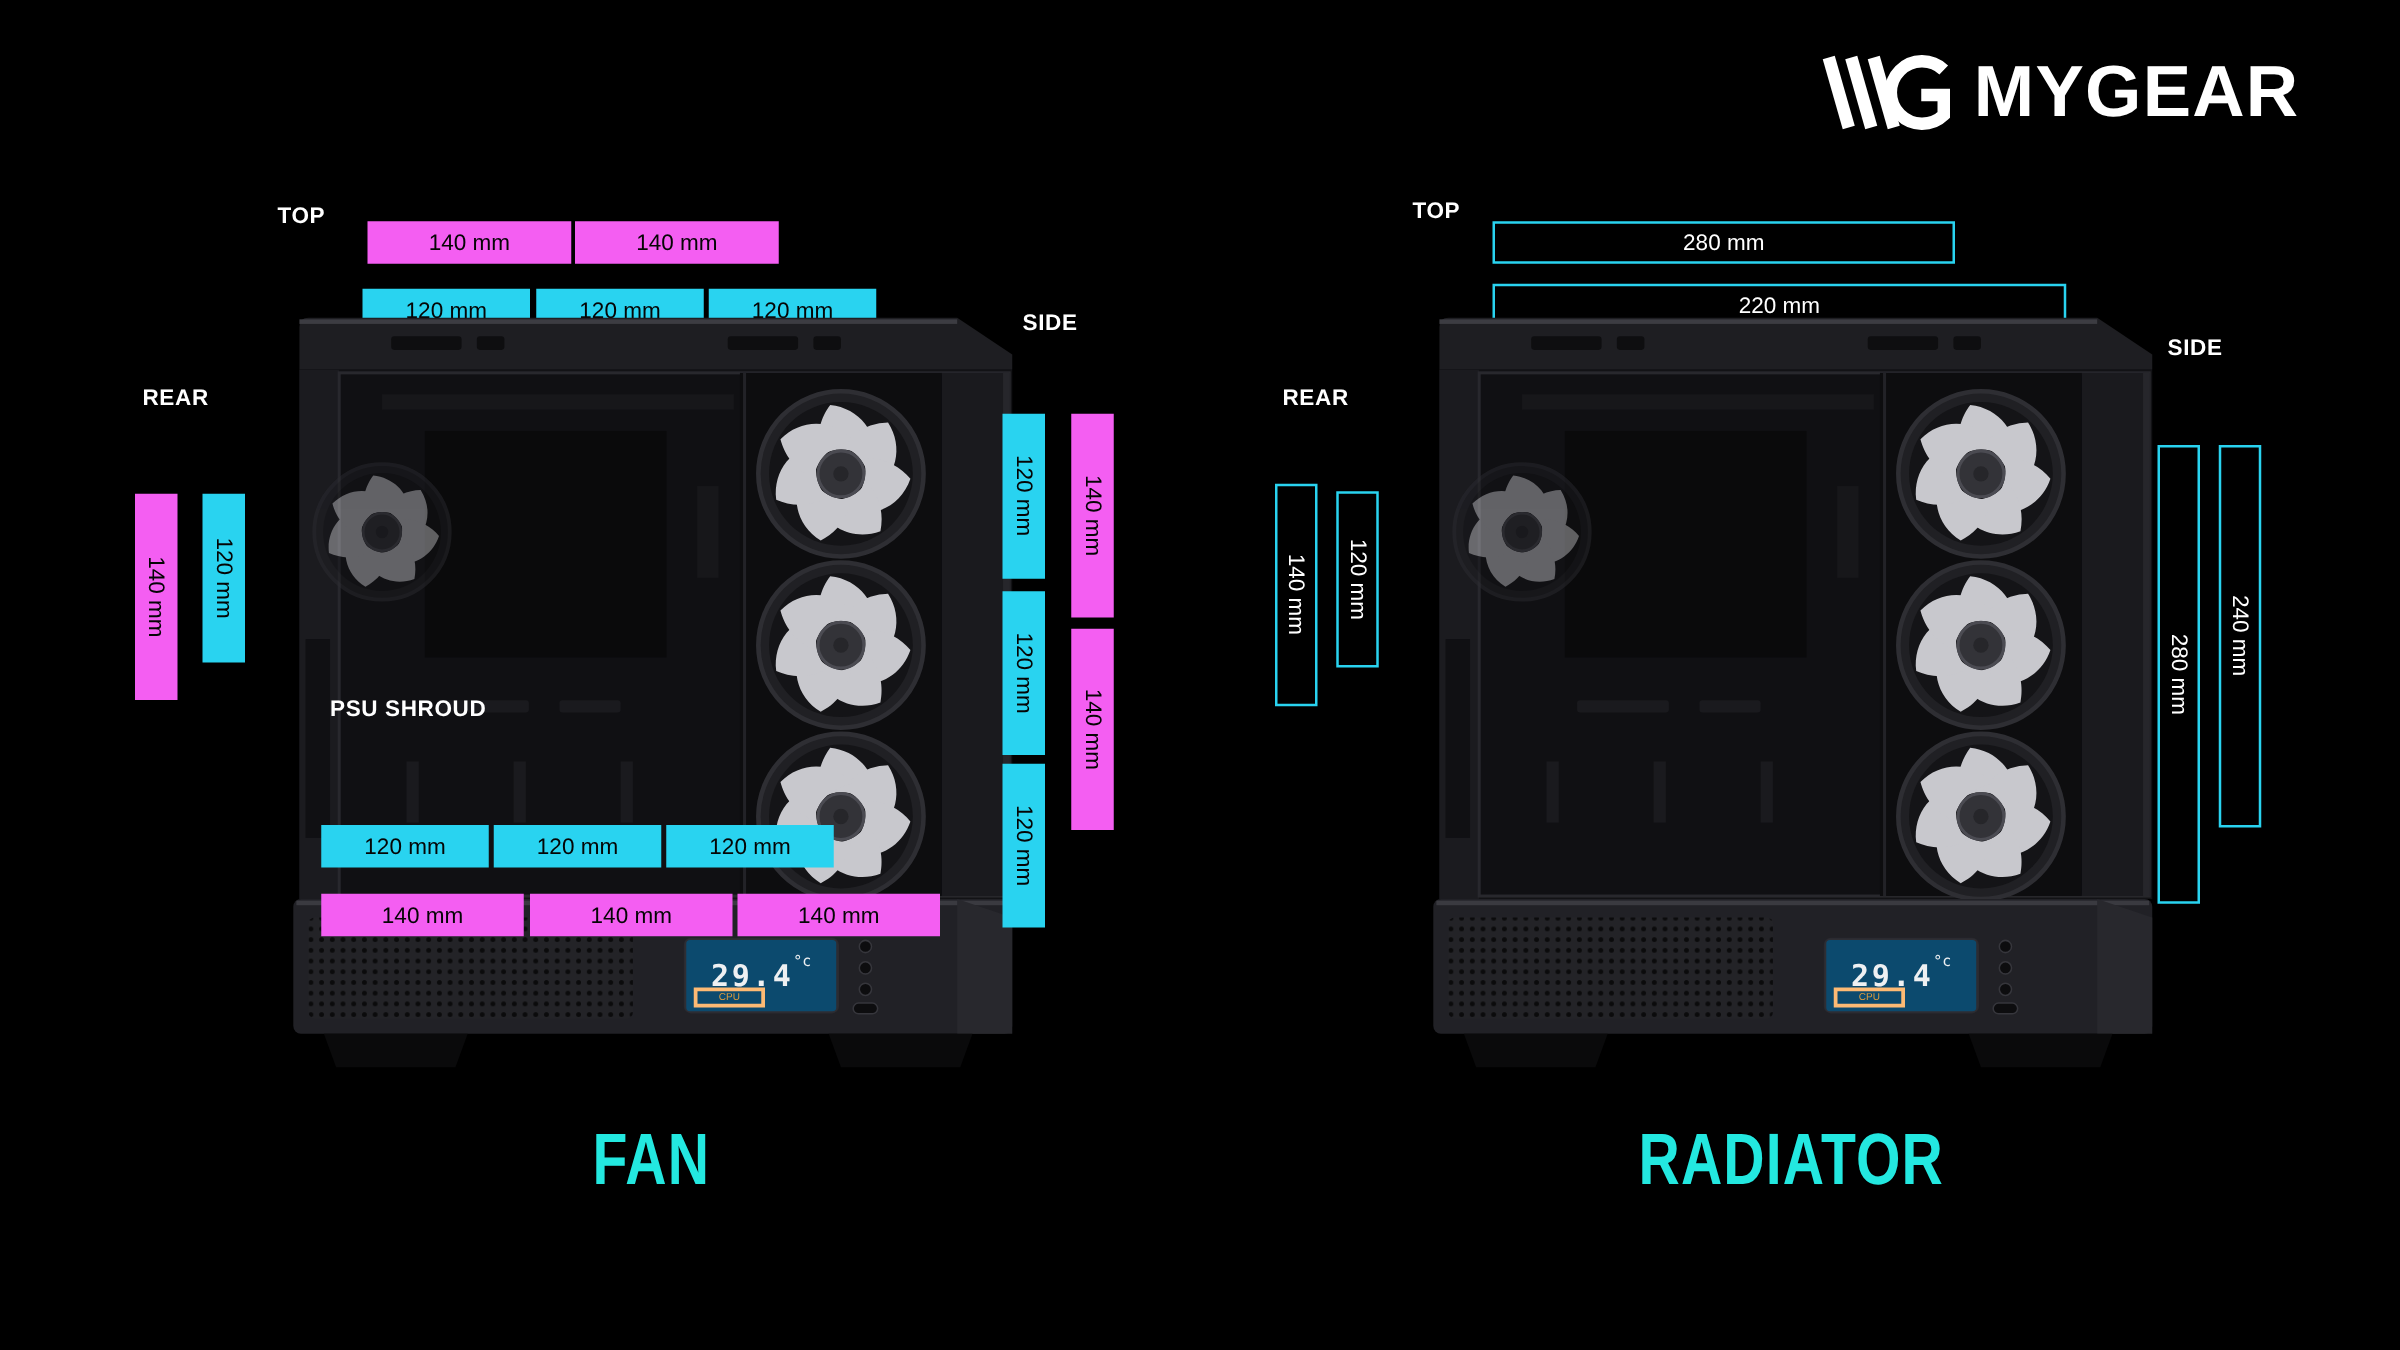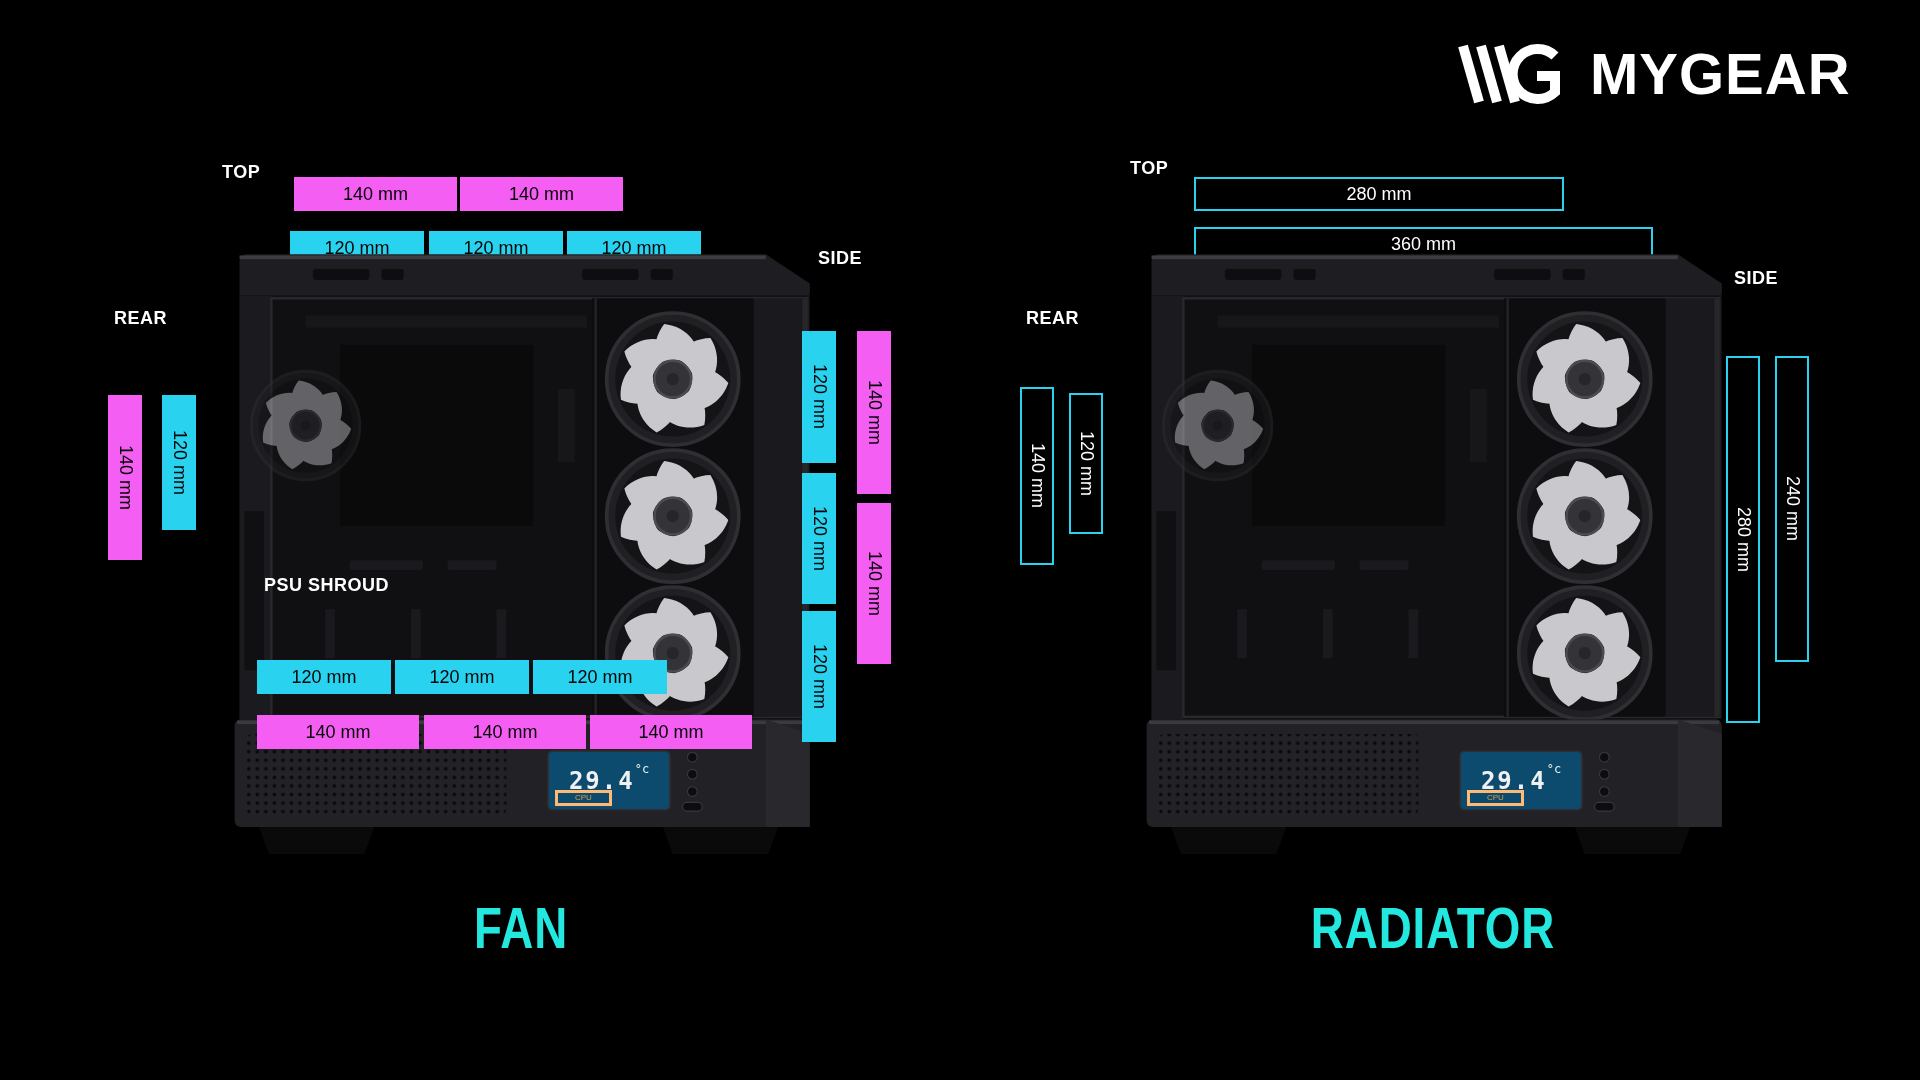--- a/index.html
+++ b/index.html
@@ -23,21 +23,21 @@
   .vert { writing-mode:vertical-rl; }
   .obox {
     border:2px solid var(--cyan,#29d3f0); color:#fff; background:transparent;
     box-sizing:border-box;
   }
   .title {
     position:absolute; color:var(--accent,#23e8e0); font-weight:800; font-size:52px;
     letter-spacing:1px; transform:translateX(-50%) scale(0.88,1.12); white-space:nowrap;
   }
   .case { position:absolute; }
-  .logo { position:absolute; left:1455px; top:40px; display:flex; align-items:center; gap:25px; }
+  .logo { position:absolute; left:1455px; top:40px; display:flex; align-items:center; gap:14px; }
   .logo-text { color:#fff; font-weight:800; font-size:58px; letter-spacing:1px; }
   .tempdisp {
     position:absolute; width:122px; height:59px; background:#0c4a6e;
     border:1px solid #2e2e34; border-radius:4px; box-sizing:border-box;
     display:flex; align-items:center; justify-content:center;
   }
   .temp-val {
     font-family:"DejaVu Sans Mono", monospace; font-weight:700; font-size:24px;
     color:#eef0f2; letter-spacing:2px;
   }
@@ -159,33 +159,33 @@
     <span class="temp-cpu">CPU</span>
   </div>
 
   <div class="label" style="left:818px;top:248px">SIDE</div>
   <div class="box badge c vert" style="left:802px;top:291px;width:34px;height:132px">120 mm</div>
   <div class="box badge c vert" style="left:802px;top:433px;width:34px;height:131px">120 mm</div>
   <div class="box badge c vert" style="left:802px;top:571px;width:34px;height:131px">120 mm</div>
   <div class="box badge m vert" style="left:857px;top:291px;width:34px;height:163px">140 mm</div>
   <div class="box badge m vert" style="left:857px;top:463px;width:34px;height:161px">140 mm</div>
 
-  <div class="label" style="left:264px;top:575px">PSU SHROUD</div>
+  <div class="label" style="left:264px;top:557px">PSU SHROUD</div>
   <div class="box badge c" style="left:257px;top:620px;width:134px;height:34px">120 mm</div>
   <div class="box badge c" style="left:395px;top:620px;width:134px;height:34px">120 mm</div>
   <div class="box badge c" style="left:533px;top:620px;width:134px;height:34px">120 mm</div>
   <div class="box badge m" style="left:257px;top:675px;width:162px;height:34px">140 mm</div>
   <div class="box badge m" style="left:424px;top:675px;width:162px;height:34px">140 mm</div>
   <div class="box badge m" style="left:590px;top:675px;width:162px;height:34px">140 mm</div>
 
   <div class="title" style="left:521px;top:898px">FAN</div>
 
   <div class="label" style="left:1130px;top:158px">TOP</div>
   <div class="box obox" style="left:1194px;top:137px;width:370px;height:34px">280 mm</div>
-  <div class="box obox" style="left:1194px;top:187px;width:459px;height:34px">360 mm</div>
+  <div class="box obox" style="left:1194px;top:187px;width:459px;height:34px">220 mm</div>
 
   <div class="label" style="left:1026px;top:308px">REAR</div>
   <div class="box obox vert" style="left:1020px;top:347px;width:34px;height:178px">140 mm</div>
   <div class="box obox vert" style="left:1069px;top:353px;width:34px;height:141px">120 mm</div>
 
   <svg class="case" style="left:1139px;top:242px" width="588" height="618" viewBox="0 0 480 505">
       <use href="#pc-case"></use>
     </svg>
   <div class="tempdisp" style="left:1460px;top:751px">
     <span class="temp-val">29.4</span>

